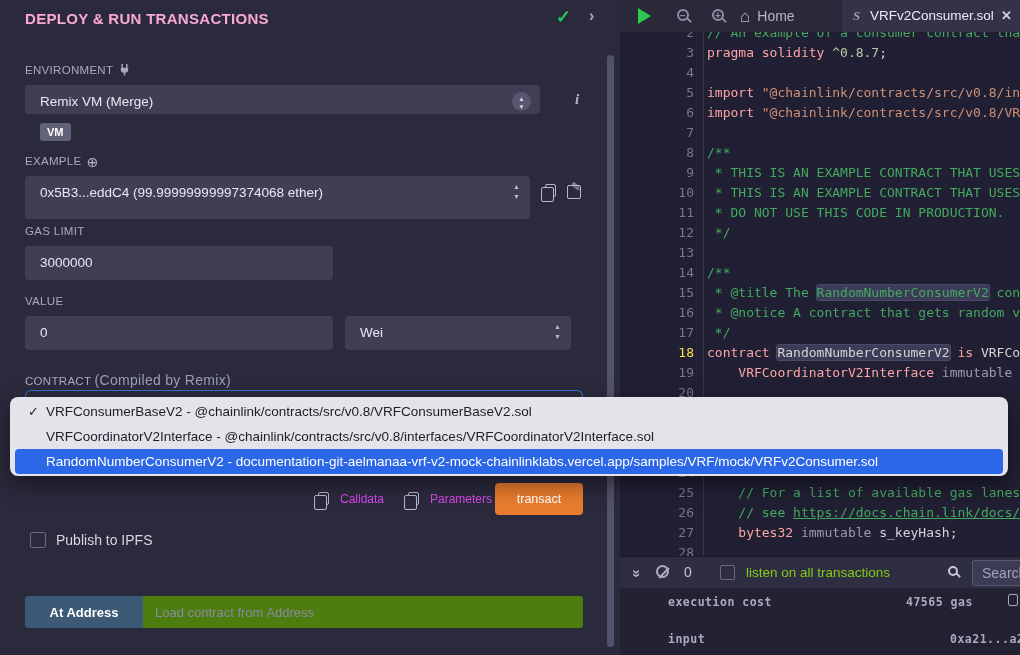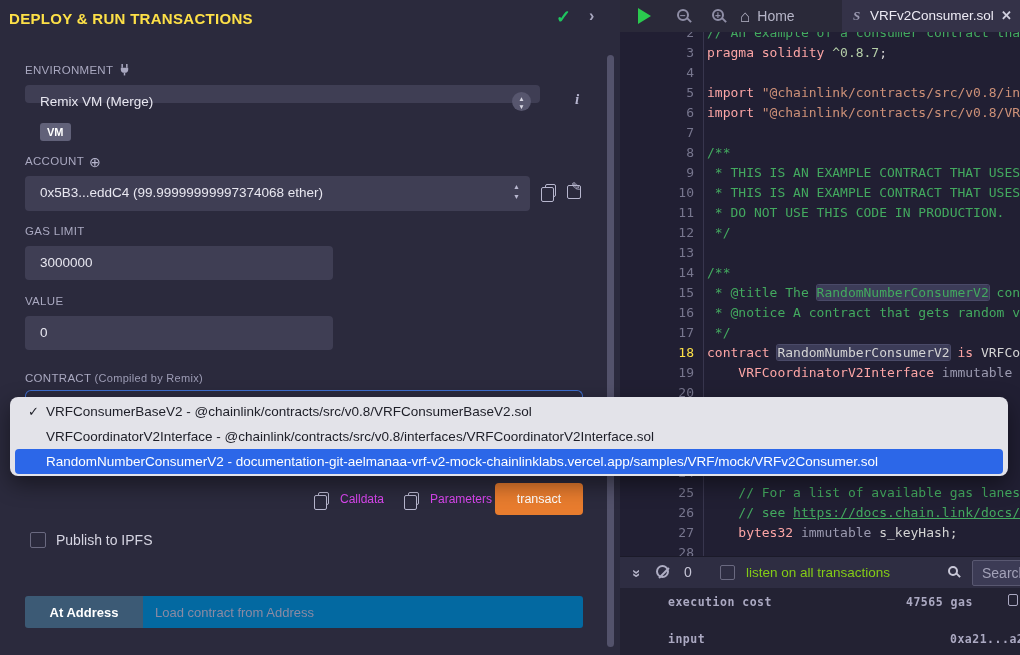--- a/index.html
+++ b/index.html
@@ -1,63 +1,63 @@
 <!DOCTYPE html>
 <html><head>
 <meta charset="utf-8">
 <style>
   * { margin:0; padding:0; box-sizing:border-box; }
   html,body { width:1020px; height:655px; overflow:hidden; background:#211f33;
     font-family:"Liberation Sans", sans-serif; position:relative; }
 
   
   .left-panel { position:absolute; left:0; top:0; width:620px; height:655px; background:#2b2a3d; }
-  .panel-title { position:absolute; left:9px; top:10px; font-size:15px; font-weight:600;
-    color:#fde047; letter-spacing:.3px; }
+  .panel-title { position:absolute; left:25px; top:10px; font-size:15px; font-weight:600;
+    color:#f9a8d4; letter-spacing:.3px; }
   .check-icon { position:absolute; left:556px; top:6px; color:#1fc55f; font-size:18px; font-weight:700; }
   .chev-right { position:absolute; left:589px; top:7px; color:#a9a8c0; font-size:16px; font-weight:700; }
 
   .lbl { position:absolute; font-size:11.5px; color:#a9a8c0; letter-spacing:.3px;text-align:right; }
   .field { position:absolute; background:#3f3e54; border-radius:4px; color:#e8e7f0;
     font-size:13.5px; line-height:33px; padding-left:15px; }
 
   .env-lbl { left:25px; top:63px; }
-  .env-select { left:25px; top:85px; width:515px; height:18px; }
+  .env-select { left:25px; top:85px; width:515px; height:29px; }
   .env-stepper { position:absolute; right:9px; top:7px; width:19px; height:19px; border-radius:50%;
     background:#57566e; text-align:center; }
   .env-stepper span { display:block; font-size:6.5px; color:#d9d8e4; line-height:8px; }
   .env-stepper span:first-child { margin-top:2.5px; }
   .info-icon { position:absolute; left:575px; top:91px; color:#b5b4ce;
     font-family:"Liberation Serif", serif; font-style:italic; font-weight:700; font-size:15px; }
   .vm-badge { position:absolute; left:40px; top:123px; background:#616179; color:#fff;
     font-size:11px; font-weight:700; border-radius:3px; padding:3px 7px; }
 
   .acct-lbl { left:25px; top:154px; }
   .plus-icon, .plug-icon { display:inline-block; vertical-align:-2px; margin-left:5px; }
   .plus-icon { color:#b8b7cf; font-size:14px; font-weight:400; }
-  .acct-select { left:25px; top:176px; width:505px; height:35px; }
+  .acct-select { left:25px; top:176px; width:505px; height:43px; }
   .updown { position:absolute; right:10px; top:6px; }
   .updown span { display:block; font-size:7px; color:#b8b7cf; line-height:10px; text-align:center; }
   .icon-copy { position:absolute; width:11px; height:13px; border:1.5px solid #b8b7cf; border-radius:2px; }
   .icon-copy::before { content:""; position:absolute; left:-5.5px; top:2px; width:11px; height:13px;
     border:1.5px solid #b8b7cf; border-radius:2px; background:#2b2a3d; }
   .copy-acct { left:545px; top:184px; }
   .icon-edit { position:absolute; left:567px; top:185px; width:14px; height:14px;
     border:1.5px solid #b8b7cf; border-radius:2px; }
   .icon-edit::after { content:"✎"; position:absolute; top:-6px; left:3px; color:#b8b7cf; font-size:12px; }
 
   .gas-lbl { left:25px; top:225px; }
   .gas-input { left:25px; top:246px; width:308px; height:34px; }
 
   .val-lbl { left:25px; top:295px; }
   .val-input { left:25px; top:316px; width:308px; height:34px; }
   .wei-select { left:345px; top:316px; width:226px; height:34px; }
 
   .contract-lbl { left:25px; top:372px; }
-  .contract-sub { font-size:11px; color:#9d9cb5;margin-top:46px; }
+  .contract-sub { font-size:14px; color:#9d9cb5;margin-top:46px; }
   .contract-sliver { position:absolute; left:25px; top:390px; width:558px; height:8px;
     border:1px solid #3f6fd0; border-bottom:none; border-radius:6px 6px 0 0; background:#2b2a3d; }
 
   
   .dd-popup { position:absolute; left:10px; top:397px; width:998px; height:79px; background:#e3e3e9;
     border-radius:8px; box-shadow:0 8px 22px rgba(0,0,0,.45); z-index:10; padding-top:2px; }
   .dd-item { position:relative; height:25px; line-height:25px; padding-left:36px; font-size:13.5px;
     color:#1d1e27; white-space:nowrap; overflow:hidden; }
   .dd-check { position:absolute; left:18px; top:0; font-size:13px; color:#1d1e27; }
   .dd-item.selected { margin:0 5px; border-radius:4px; background:#2c67e8; color:#fff; padding-left:31px; }
@@ -71,21 +71,21 @@
 
   .pub-check { position:absolute; left:30px; top:532px; width:16px; height:16px;
     border:1.5px solid #6a6980; border-radius:2px; background:transparent; }
   .pub-lbl { position:absolute; left:56px; top:532px; font-size:14px; color:#d6d5e2; }
 
   .or-lbl { position:absolute; left:0; top:566px; width:612px; text-align:center; font-size:14px;
     color:#c7c6d6; letter-spacing:1px; }
 
   .ataddr-btn { position:absolute; left:25px; top:596px; width:118px; height:32px; background:#3c5a75;
     border:none; border-radius:3px 0 0 3px; color:#fff; font-weight:700; font-size:13px; font-family:inherit; }
-  .ataddr-input { position:absolute; left:143px; top:596px; width:440px; height:32px; background:#0369a1;
+  .ataddr-input { position:absolute; left:143px; top:596px; width:440px; height:32px; background:#4d7c0f;
     border:none; border-radius:0 3px 3px 0; padding-left:12px; color:#e8e7f0; font-size:13px; font-family:inherit; }
   .ataddr-input::placeholder { color:#8b8aa3; }
 
   .panel-scrollbar { position:absolute; left:607px; top:55px; width:7px; height:592px;
     background:#53526b; border-radius:4px; }
 
   
   .right { position:absolute; left:620px; top:0; width:400px; height:655px; background:#211f33; }
 
   .tabbar { position:absolute; left:0; top:0; width:400px; height:32px; background:#2a2939; z-index:2; }
@@ -165,37 +165,44 @@
     <span>Remix VM (Merge)</span>
     <span class="env-stepper">
         <span>▲</span>
         <span>▼</span>
       </span>
   </div>
   <span class="info-icon">i</span>
   <span class="vm-badge">VM</span>
 
   <div class="lbl acct-lbl">
-    <span>ACCOUNT</span><span class="plus-icon">⊕</span>
+    <span>EXAMPLE</span><span class="plus-icon">⊕</span>
   </div>
   <div class="field acct-select">
     <span>0x5B3...eddC4 (99.99999999997374068 ether)</span>
     <span class="updown">
         <span>▲</span>
         <span>▼</span>
       </span>
   </div>
   <span class="icon-copy copy-acct"></span>
   <span class="icon-edit"></span>
 
   <div class="lbl gas-lbl">GAS LIMIT</div>
   <div class="field gas-input">3000000</div>
 
   <div class="lbl val-lbl">VALUE</div>
   <div class="field val-input">0</div>
+  <div class="field wei-select">
+    <span>Wei</span>
+    <span class="updown">
+        <span>▲</span>
+        <span>▼</span>
+      </span>
+  </div>
 
   <div class="lbl contract-lbl">
     <span>CONTRACT</span> <span class="contract-sub">(Compiled by Remix)</span>
   </div>
   <div class="contract-sliver"></div>
 
   <div class="act-row">
     <span class="icon-copy act-ic" style="left:318px"></span>
     <span class="act-lbl2" style="left:340px">Calldata</span>
     <span class="icon-copy act-ic" style="left:408px"></span>

